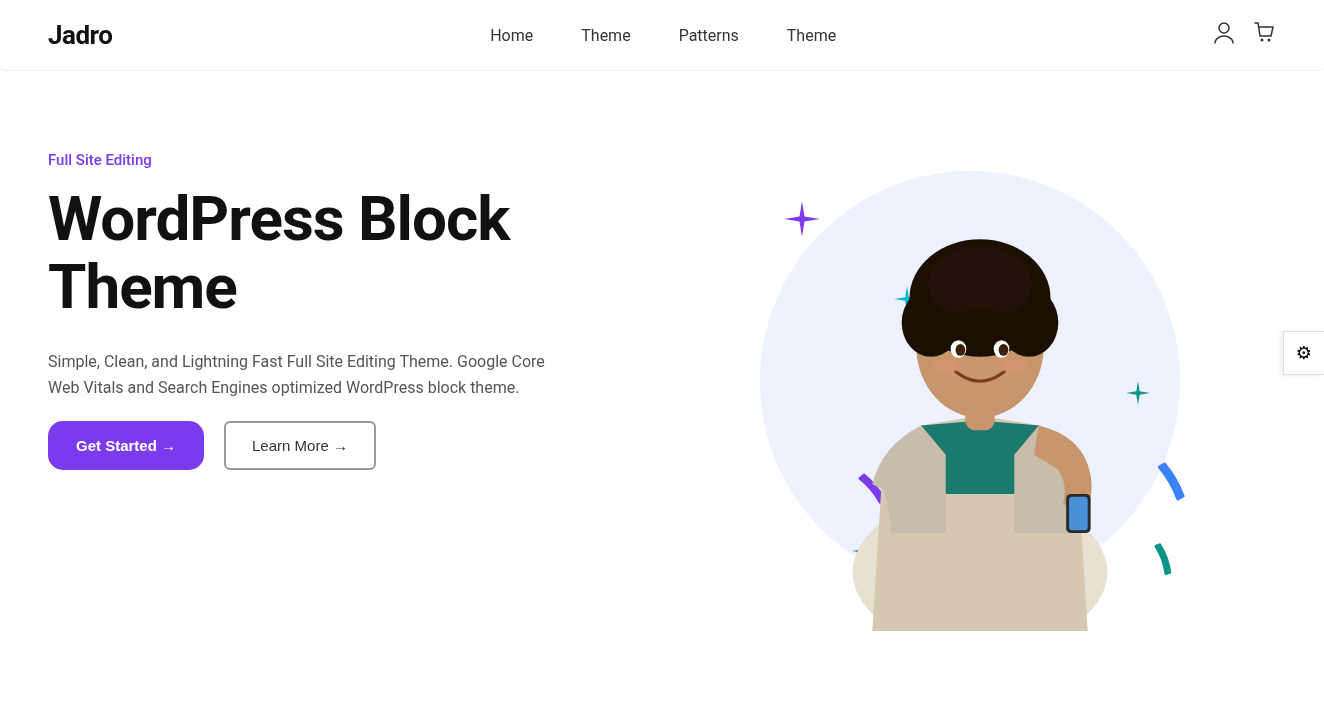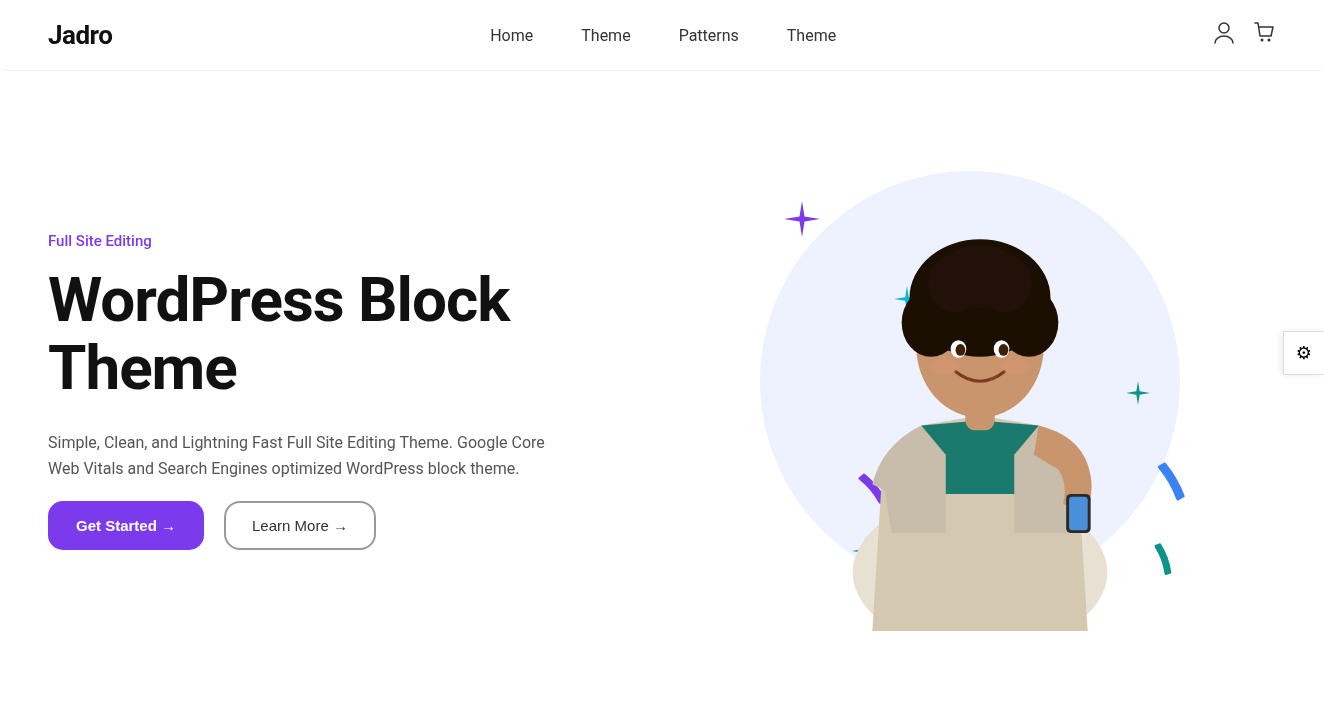--- a/index.html
+++ b/index.html
@@ -66,21 +66,20 @@
       padding: 10px 12px;
       cursor: pointer;
       font-size: 18px;
       box-shadow: -2px 0 6px rgba(0,0,0,0.08);
       z-index: 100;
     }
 
     
     .hero {
       display: flex;
-      align-items: center;
       padding: 60px 64px 40px 48px;
       min-height: 590px;
       position: relative;
     }
 
     .hero-content {
       flex: 0 0 55%;
       max-width: 620px;
       padding-top: 20px;
     }
@@ -127,21 +126,21 @@
       white-space: nowrap;
     }
 
     .btn-secondary {
       background: transparent;
       color: #333;
       border: 2px solid #999;
       padding: 14px 26px;
       font-size: 15px;
       font-weight: 500;
-      border-radius: 16px;
+      border-radius: 6px;
       cursor: pointer;
       white-space: nowrap;
     }
 
     
     .hero-visual {
       flex: 1;
       position: relative;
       display: flex;
       justify-content: center;

